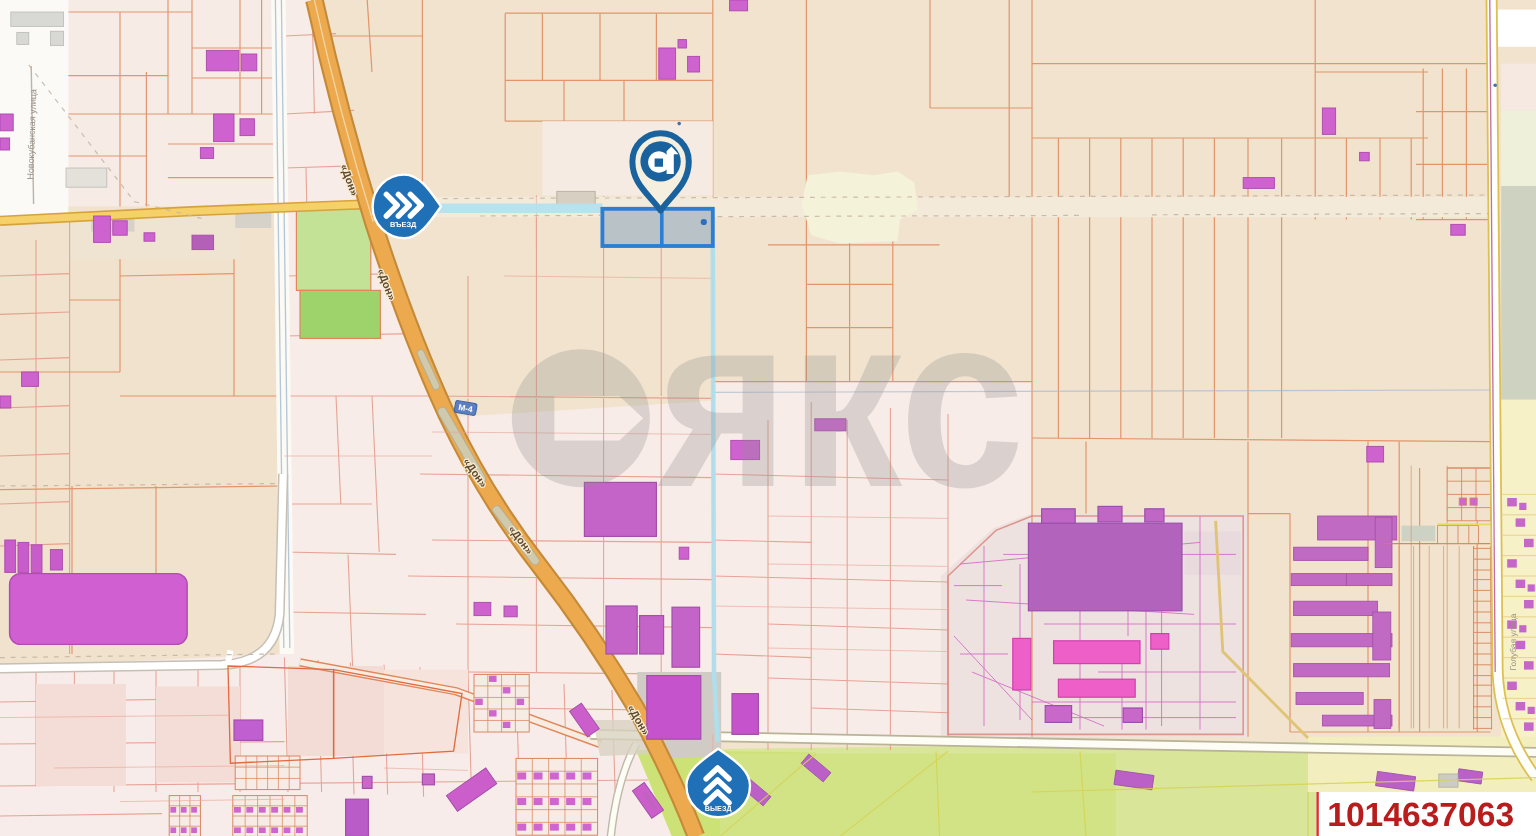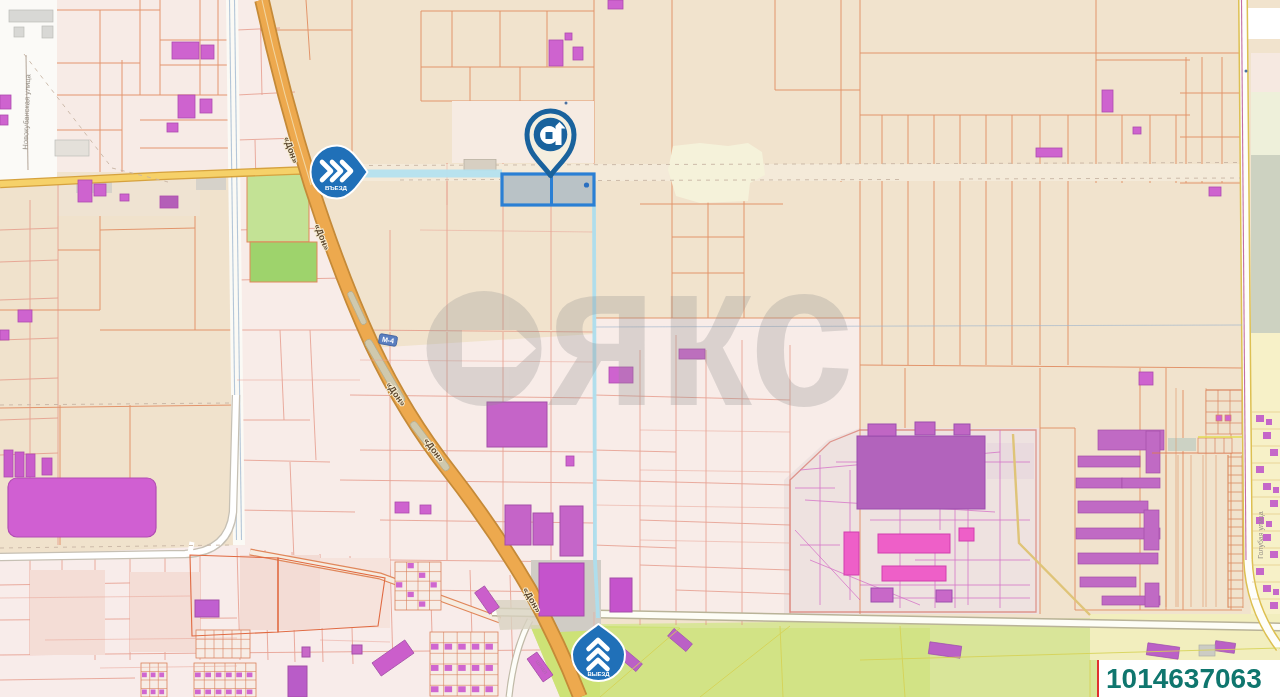--- a/index.html
+++ b/index.html
@@ -667,14 +667,14 @@
  <g stroke="#ffffff" stroke-width="4.6" fill="none" stroke-linecap="round" stroke-linejoin="round">
   <path d="M-10,-7 L-0.5,-16 L9,-7"></path>
   <path d="M-10,3 L-0.5,-6 L9,3"></path>
   <path d="M-10,13 L-0.5,4 L9,13"></path>
  </g>
  <text class="lab" x="0" y="20" font-size="6" font-weight="bold" fill="#fff" text-anchor="middle">ВЫЕЗД</text>
 </g>
 </svg>
 
 <div style="position:absolute;left:1097px;top:660px;width:183px;height:37px;background:#ffffff;border-left:2px solid #e03030;display:flex;align-items:center;">
-<span class="lab" style="font-family:'Liberation Sans',sans-serif;font-size:28px;font-weight:bold;color:#0f766e;letter-spacing:0px;margin-left:7px;">1014637063</span>
+<span class="lab" style="font-family:'Liberation Sans',sans-serif;font-size:28px;font-weight:bold;color:#b91c1c;letter-spacing:0px;margin-left:7px;">1014637063</span>
 </div>
 
 </body></html>

